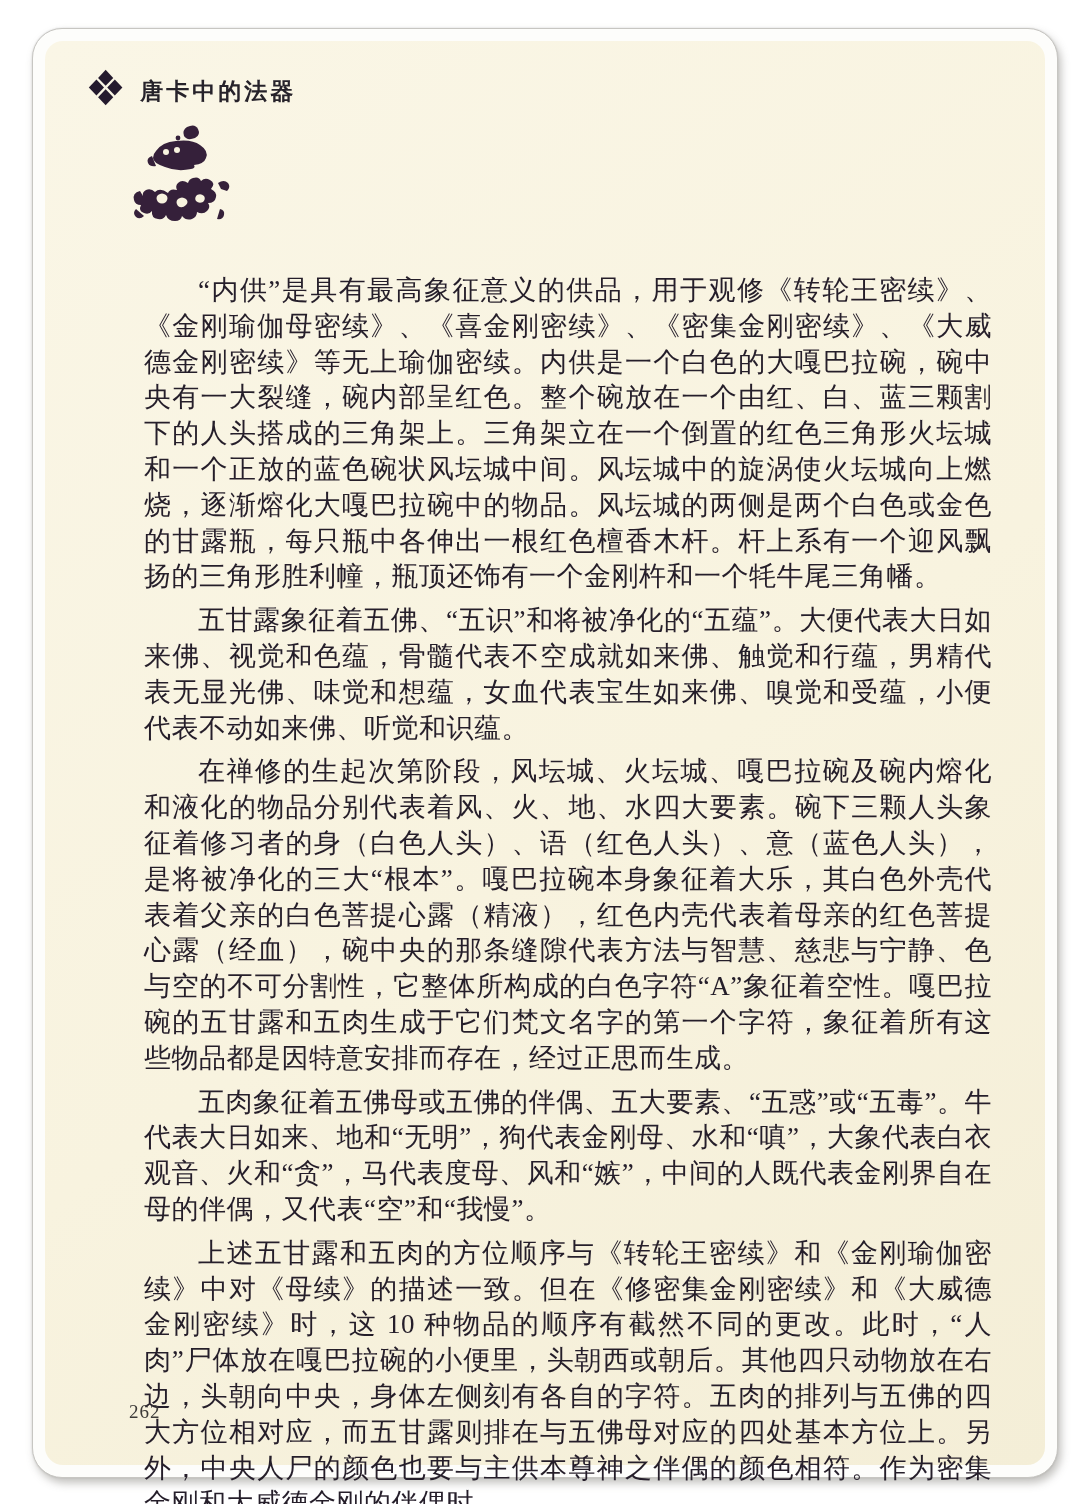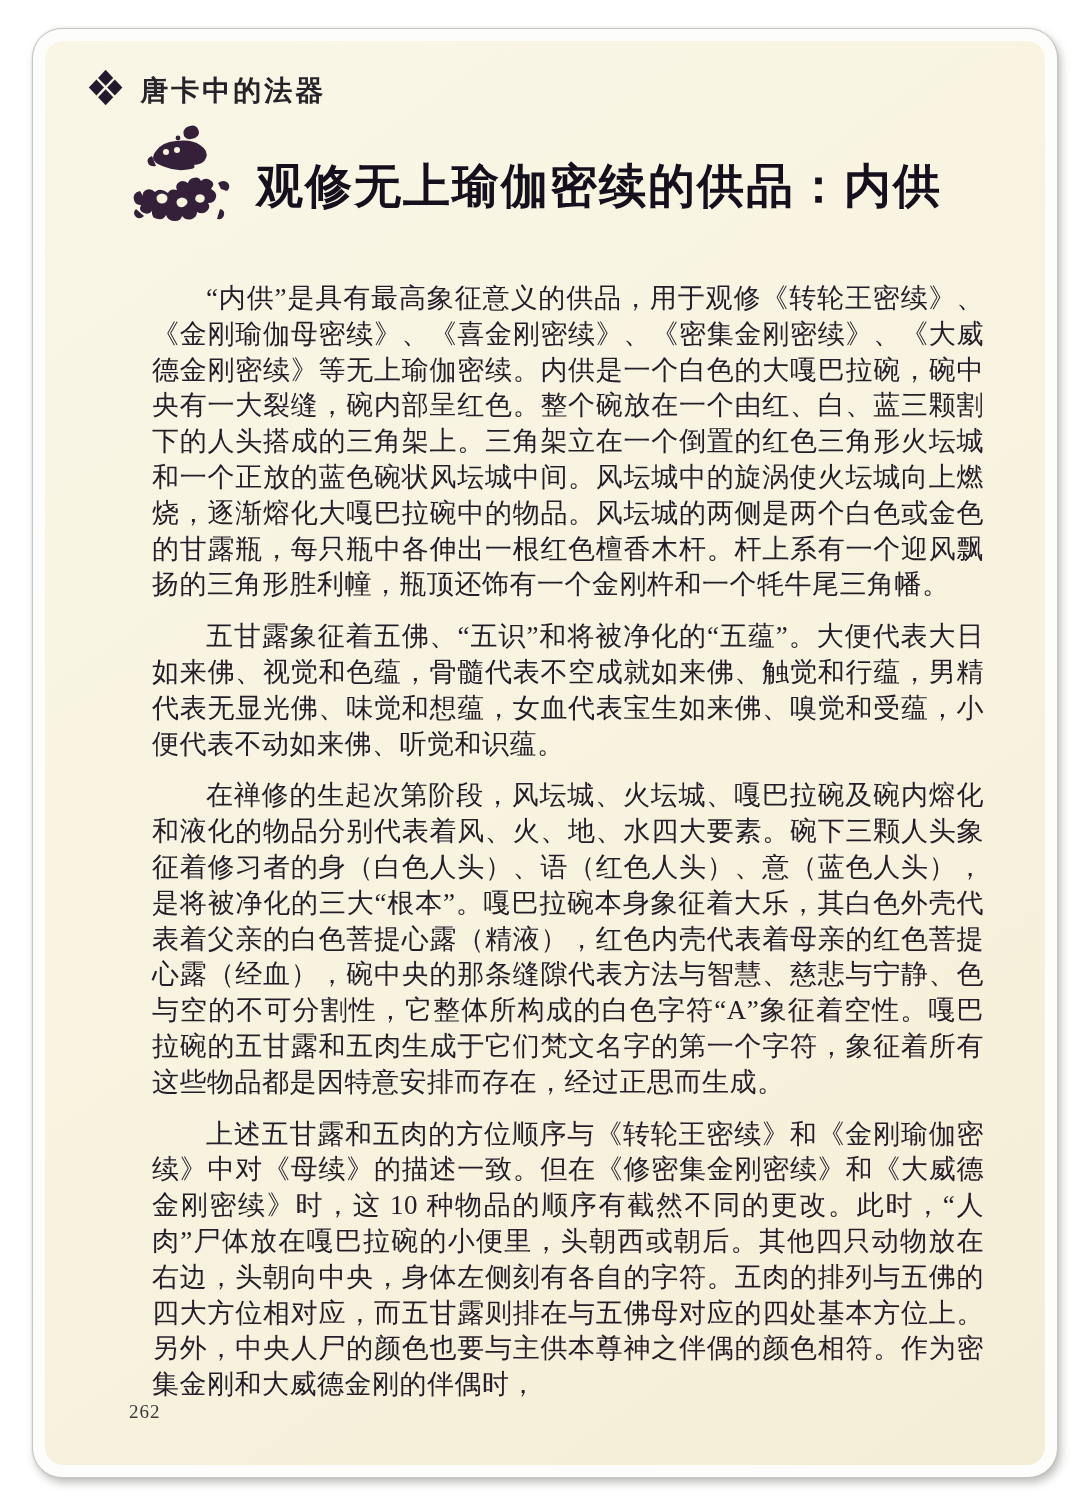--- a/index.html
+++ b/index.html
@@ -46,21 +46,21 @@
     align-items: center;
     gap: 14px;
   }
   .head-ornament {
     font-size: 46px;
     line-height: 46px;
     color: #241a2e;
     transform: scaleY(1.05);
   }
   .head-label {
-    font-size: 28px;
+    font-size: 23px;
     letter-spacing: 3px;
     color: #26222a;
     font-weight: 600;
     padding-top: 4px;
   }
   
   .title-row {
     position: absolute;
     left: 85px;
     top: 80px;
@@ -85,21 +85,21 @@
   }
   
   .body-text {
     position: absolute;
     left: 91px;
     top: 224px;
     width: 864px;
     color: #251e2a;
   }
   .body-text p.para {
-    margin: 16px;
+    margin: 8px;
     font-size: 27px;
     line-height: 35.8px;
     text-align: justify;
     text-indent: 2em;
     letter-spacing: 0.5px;
   }
   
   .page-number {
     position: absolute;
     left: 40px;
@@ -136,27 +136,27 @@
 
             <path d="M10 70 q-8 2 -6 9 q1 5 7 5 q-3 6 3 8 q5 2 8 -2 q-1 7 6 8 q6 1 8 -4 q2 6 9 6 q6 0 7 -5 q4 5 10 3 q5 -2 5 -7 q6 3 10 -1 q4 -4 1 -8 q7 0 8 -6 q1 -5 -5 -8 q5 -6 -1 -9 q-5 -3 -9 1 q-2 -5 -8 -3 q-4 1 -5 5 q-6 -4 -10 0 q-3 3 -1 7 q-7 -2 -9 3 q-8 -6 -13 -1 q-4 -4 -9 -2 q-4 2 -3 6 Z"></path>
             <path d="M28 74 q4 -3 8 0 q3 3 0 7 q-4 3 -8 0 q-3 -4 0 -7 Z" fill="#f8f3df"></path>
             <path d="M48 78 q4 -3 8 0 q3 3 0 6 q-4 4 -8 1 q-3 -4 0 -7 Z" fill="#f8f3df"></path>
             <path d="M67 74 q4 -2 7 1 q2 3 -1 6 q-4 2 -7 -1 q-2 -3 1 -6 Z" fill="#f8f3df"></path>
             <path d="M88 62 q6 -4 10 0 q3 4 -1 8 l-6 -2 Z"></path>
             <path d="M6 88 q-4 4 0 8 q4 3 8 -1 Z"></path>
             <path d="M90 88 q5 1 4 6 q-1 5 -7 4 Z"></path>
           </g>
         </svg>
-        <h1 class="chapter-title">观修无上瑜伽密续的供品：内供</h1>
       </div>
 
       <article class="body-text">
           <p class="para">“内供”是具有最高象征意义的供品，用于观修《转轮王密续》、《金刚瑜伽母密续》、《喜金刚密续》、《密集金刚密续》、《大威德金刚密续》等无上瑜伽密续。内供是一个白色的大嘎巴拉碗，碗中央有一大裂缝，碗内部呈红色。整个碗放在一个由红、白、蓝三颗割下的人头搭成的三角架上。三角架立在一个倒置的红色三角形火坛城和一个正放的蓝色碗状风坛城中间。风坛城中的旋涡使火坛城向上燃烧，逐渐熔化大嘎巴拉碗中的物品。风坛城的两侧是两个白色或金色的甘露瓶，每只瓶中各伸出一根红色檀香木杆。杆上系有一个迎风飘扬的三角形胜利幢，瓶顶还饰有一个金刚杵和一个牦牛尾三角幡。</p>
           <p class="para">五甘露象征着五佛、“五识”和将被净化的“五蕴”。大便代表大日如来佛、视觉和色蕴，骨髓代表不空成就如来佛、触觉和行蕴，男精代表无显光佛、味觉和想蕴，女血代表宝生如来佛、嗅觉和受蕴，小便代表不动如来佛、听觉和识蕴。</p>
           <p class="para">在禅修的生起次第阶段，风坛城、火坛城、嘎巴拉碗及碗内熔化和液化的物品分别代表着风、火、地、水四大要素。碗下三颗人头象征着修习者的身（白色人头）、语（红色人头）、意（蓝色人头），是将被净化的三大“根本”。嘎巴拉碗本身象征着大乐，其白色外壳代表着父亲的白色菩提心露（精液），红色内壳代表着母亲的红色菩提心露（经血），碗中央的那条缝隙代表方法与智慧、慈悲与宁静、色与空的不可分割性，它整体所构成的白色字符“A”象征着空性。嘎巴拉碗的五甘露和五肉生成于它们梵文名字的第一个字符，象征着所有这些物品都是因特意安排而存在，经过正思而生成。</p>
+          <p class="para">五肉象征着五佛母或五佛的伴偶、五大要素、“五惑”或“五毒”。牛代表大日如来、地和“无明”，狗代表金刚母、水和“嗔”，大象代表白衣观音、火和“贪”，马代表度母、风和“嫉”，中间的人既代表金刚界自在母的伴偶，又代表“空”和“我慢”。</p>
           <p class="para">上述五甘露和五肉的方位顺序与《转轮王密续》和《金刚瑜伽密续》中对《母续》的描述一致。但在《修密集金刚密续》和《大威德金刚密续》时，这 10 种物品的顺序有截然不同的更改。此时，“人肉”尸体放在嘎巴拉碗的小便里，头朝西或朝后。其他四只动物放在右边，头朝向中央，身体左侧刻有各自的字符。五肉的排列与五佛的四大方位相对应，而五甘露则排在与五佛母对应的四处基本方位上。另外，中央人尸的颜色也要与主供本尊神之伴偶的颜色相符。作为密集金刚和大威德金刚的伴偶时，</p>
         </article>
 
       <div class="page-number">262</div>
 
     </div>
   </div>
 </div>
 
 </body></html>

